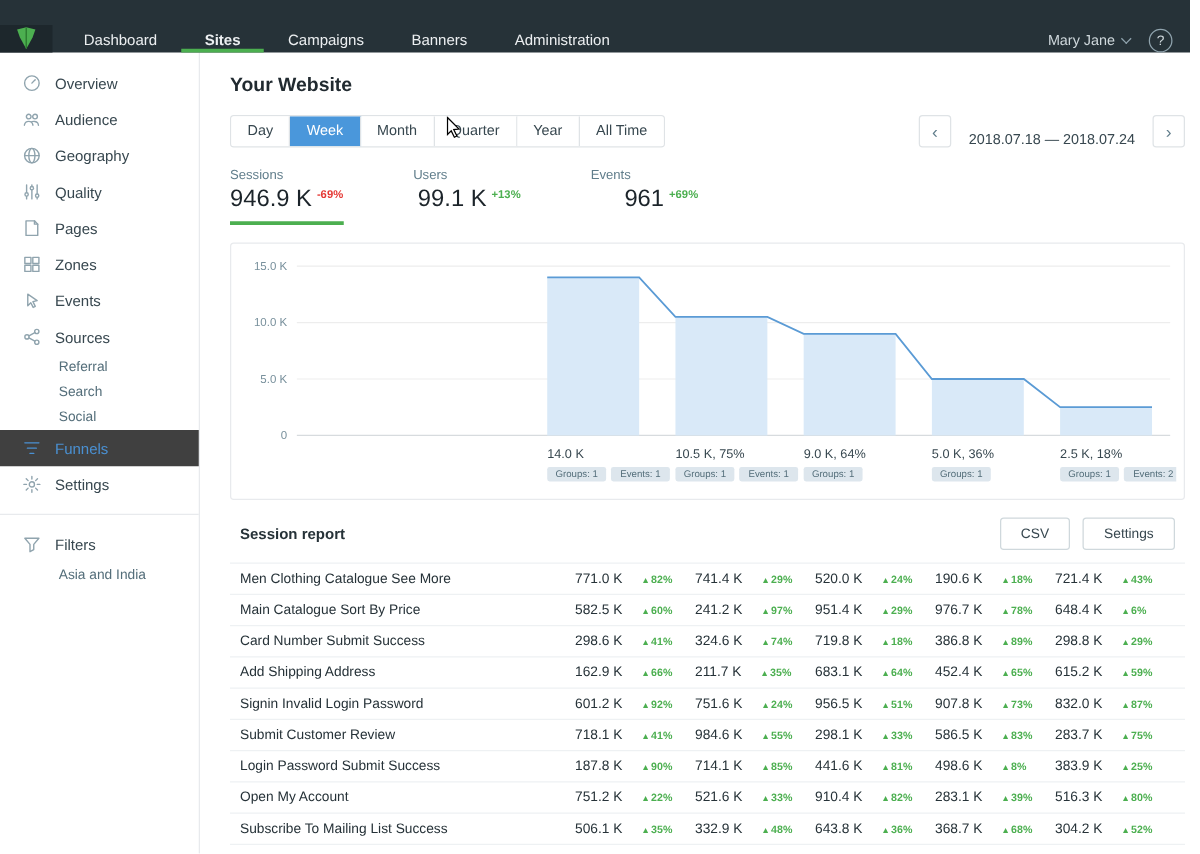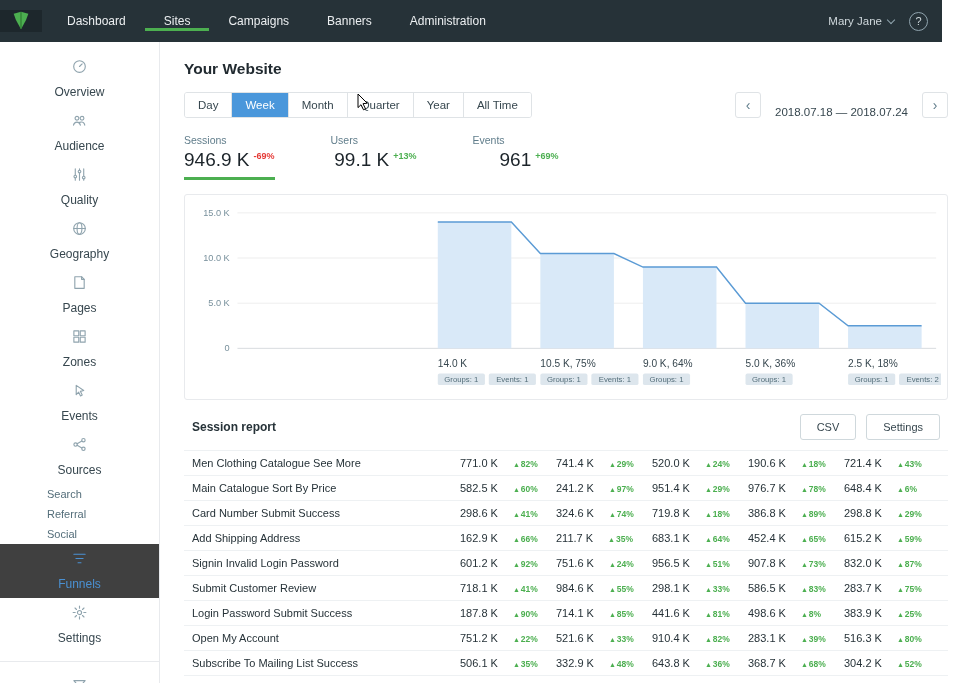--- a/index.html
+++ b/index.html
@@ -1,33 +1,33 @@
 <!DOCTYPE html>
 <html><head>
 <meta charset="utf-8">
 <style>
   *{margin:0;padding:0;box-sizing:border-box;}
   html,body{background:#fff;}
   body{font-family:"Liberation Sans","DejaVu Sans",sans-serif;}
   .screen{width:960px;height:683px;position:relative;overflow:hidden;background:#fff;}
 
   
-  .topnav{position:absolute;top:0;left:0;right:18px;height:42px;background:#263238;display:flex;align-items:center;z-index:10;}
+  .topnav{position:absolute;top:0;left:0;right:8px;height:42px;background:#263238;display:flex;align-items:flex-end;z-index:10;}
   .logo{width:42px;display:flex;align-items:center;justify-content:center;background:#1d272c;cursor:pointer;}
   .nav-items{display:flex;align-items:stretch;margin-left:6px;}
   .nav-item{display:flex;align-items:center;padding:0 19px;color:#eceff1;font-size:12px;cursor:pointer;border-bottom:3px solid transparent;border-top:3px solid transparent;}
-  .nav-item.active{border-bottom-color:#4caf50;font-weight:normal;}
+  .nav-item.active{border-bottom-color:#4caf50;font-weight:bold;}
   .nav-right{margin-left:auto;display:flex;align-items:center;gap:15px;padding-right:14px;color:#cfd8dc;font-size:11.5px;}
   .user-menu{display:flex;align-items:center;gap:6px;cursor:pointer;margin-left:16px;}
   .chevron-down{width:6px;height:6px;border-right:1.5px solid #90a4ae;border-bottom:1.5px solid #90a4ae;transform:rotate(45deg);margin-top:-3px;}
   .help-circle{width:19px;height:19px;border:1.5px solid #90a4ae;border-radius:50%;display:flex;align-items:center;justify-content:center;font-size:11px;color:#cfd8dc;cursor:pointer;}
 
   
   .sidebar{position:absolute;top:42px;left:0;bottom:0;width:160px;background:#fff;border-right:1px solid #e8eaed;padding-top:10px;}
-  .side-item{display:flex;align-items:center;gap:11px;padding:7px 18px;font-size:12px;color:#37474f;cursor:pointer;flex-direction:column;}
+  .side-item{display:flex;align-items:center;gap:11px;padding:7px 18px;font-size:12px;color:#37474f;cursor:pointer;}
   .side-item .icn{color:#90a4ae;display:flex;}
   .side-item.active{background:#404040;color:#4a90d2;}
   .side-item.active .icn{color:#4a90d2;}
   .side-child{padding:4px 18px 4px 47px;font-size:11px;color:#546e7a;cursor:pointer;}
   .side-divider{height:1px;background:#e8eaed;margin:9px 0;}
   .icn svg{width:15px;height:15px;fill:none;stroke:currentColor;stroke-width:1.2;stroke-linecap:round;stroke-linejoin:round;}
 
   
   .main{position:absolute;top:42px;left:160px;right:0;bottom:0;background:#fff;padding:18px 12px 0 24px;overflow:hidden;}
   .page-title{font-size:15.5px;font-weight:bold;color:#212a30;}
@@ -113,41 +113,41 @@
             <circle cx="5.3" cy="5.6" r="2"></circle>
             <circle cx="10.7" cy="5.6" r="2"></circle>
             <path d="M1.6 13c.4-2.2 2-3.3 3.7-3.3 1.8 0 3.2 1.1 3.6 3.3M8.2 10c1-.4 3.6-.5 4.7 1 .5.7.6 1.3.7 2"></path>
           </svg>
         </span>
         <span>Audience</span>
       </div>
       <div class="side-item">
         <span class="icn">
           <svg viewBox="0 0 16 16">
+            <circle cx="8" cy="8" r="6.2"></circle>
+            <ellipse cx="8" cy="8" rx="2.6" ry="6.2"></ellipse>
+            <path d="M1.8 8h12.4"></path>
+          </svg>
+        </span>
+        <span>Geography</span>
+      </div>
+      <div class="side-item">
+        <span class="icn">
+          <svg viewBox="0 0 16 16">
             <path d="M3.5 2v12M8 2v12M12.5 2v12"></path>
             <circle cx="3.5" cy="10.2" r="1.4" fill="#fff"></circle>
             <circle cx="8" cy="4.8" r="1.4" fill="#fff"></circle>
             <circle cx="12.5" cy="11.2" r="1.4" fill="#fff"></circle>
           </svg>
         </span>
         <span>Quality</span>
       </div>
       <div class="side-item">
         <span class="icn">
           <svg viewBox="0 0 16 16">
-            <circle cx="8" cy="8" r="6.2"></circle>
-            <ellipse cx="8" cy="8" rx="2.6" ry="6.2"></ellipse>
-            <path d="M1.8 8h12.4"></path>
-          </svg>
-        </span>
-        <span>Geography</span>
-      </div>
-      <div class="side-item">
-        <span class="icn">
-          <svg viewBox="0 0 16 16">
             <path d="M3 1.8h7.2L13 4.6v9.6H3z"></path>
             <path d="M10.2 1.8v2.8H13"></path>
           </svg>
         </span>
         <span>Pages</span>
       </div>
       <div class="side-item">
         <span class="icn">
           <svg viewBox="0 0 16 16">
             <rect x="2" y="2" width="5.2" height="5.2"></rect>
@@ -170,22 +170,22 @@
         <span class="icn">
           <svg viewBox="0 0 16 16">
             <circle cx="12.2" cy="3.4" r="1.8"></circle>
             <circle cx="3.8" cy="8" r="1.8"></circle>
             <circle cx="12.2" cy="12.6" r="1.8"></circle>
             <path d="M5.5 7.1l5-2.8M5.5 8.9l5 2.8"></path>
           </svg>
         </span>
         <span>Sources</span>
       </div>
+      <div class="side-child">Referral</div>
       <div class="side-child">Search</div>
-      <div class="side-child">Referral</div>
       <div class="side-child">Social</div>
       <div class="side-item active">
         <span class="icn">
           <svg viewBox="0 0 16 16">
             <path d="M2 3.5h12M4.2 8h7.6M6.4 12.5h3.2"></path>
           </svg>
         </span>
         <span>Funnels</span>
       </div>
       <div class="side-item">

